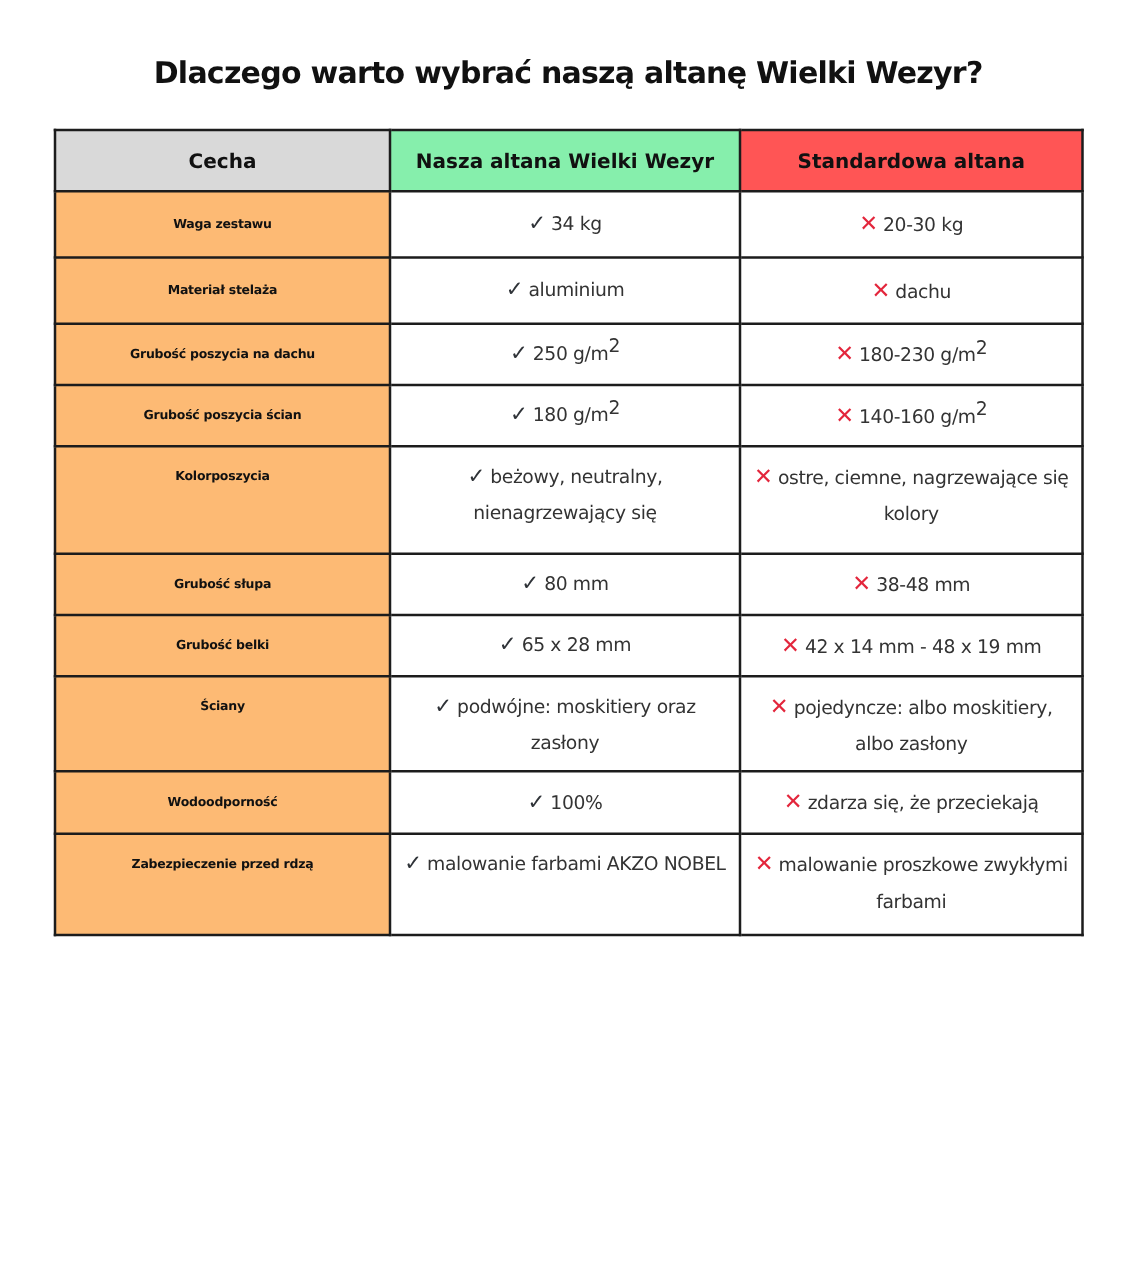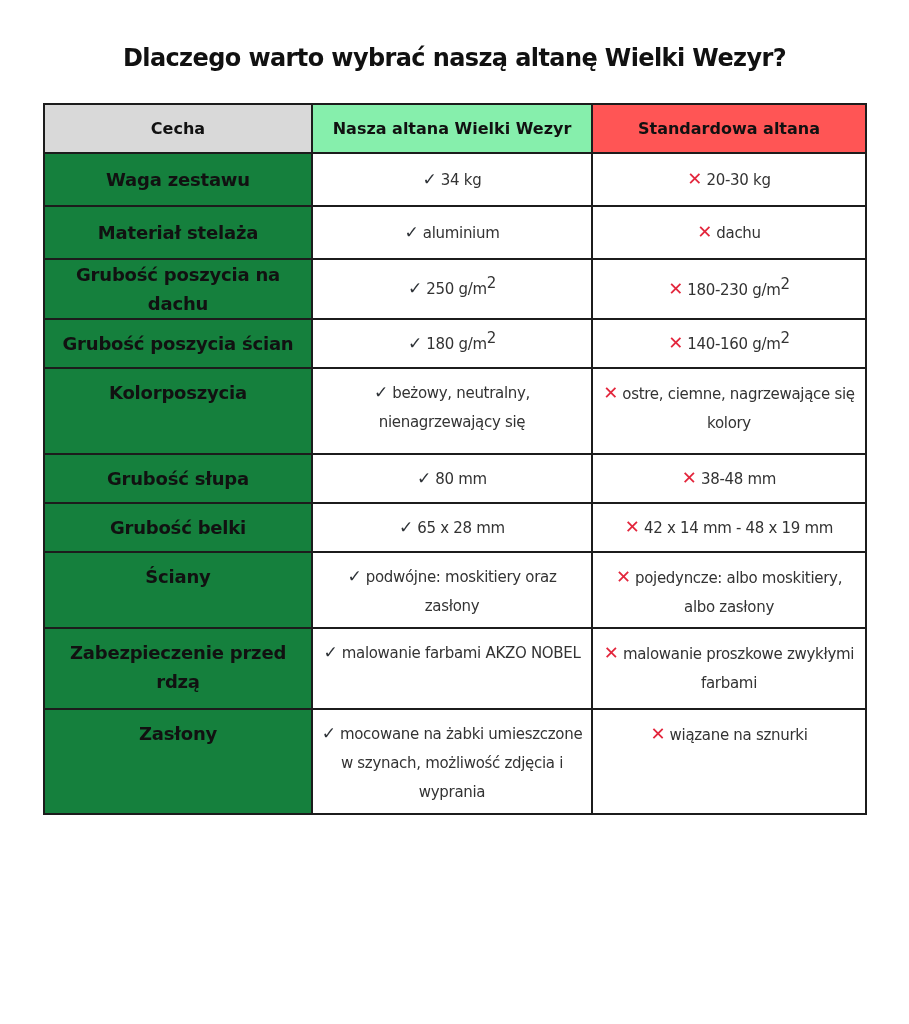--- a/index.html
+++ b/index.html
@@ -6,21 +6,21 @@
   body { width: 909px; height: 1024px; position: relative; overflow: hidden;
          font-family: "DejaVu Sans", "Liberation Sans", sans-serif; color: #222; }
   .title { position: absolute; left: 0; top: 44px; width: 909px; text-align: center;
            font-family: "DejaVu Sans", sans-serif; font-weight: bold; font-size: 24px;
            letter-spacing: -0.6px; color: #111; }
   table { position: absolute; left: 43px; top: 103px; width: 822px;
           border-collapse: collapse; table-layout: fixed; }
   td, th { border: 2px solid #1c1c1c; text-align: center; vertical-align: top;
            font-size: 15.5px; line-height: 29px; padding: 9px 8px 0 8px; box-sizing: border-box; }
   th { font-weight: bold; font-size: 16px; color: #111; vertical-align: middle; padding: 0 6px; margin-top: 44px; }
-  td.feat { background: #15803d; font-weight: bold; color: #111; font-size: 18px; letter-spacing: -0.2px; margin-left: 37px; }
+  td.feat { background: #fdba74; font-weight: bold; color: #111; font-size: 10px; letter-spacing: -0.2px; margin-left: 37px; }
   td.mid-v { vertical-align: middle; padding-top: 0; }
   col.c1 { width: 268px; } col.c2 { width: 280px; } col.c3 { width: 274px; }
   .h-feat { background: #d9d9d9; }
   .h-ours { background: #86efac; }
   .h-std  { background: #ff5555; }
   .val { color: #333; font-size: 15px; letter-spacing: -0.3px; }
   .chk { color: #2f3338; font-weight: bold; margin-right: 4px; font-size: 17px; }
   .crs { color: #e3263c; margin-right: 4px; font-size: 18px; font-weight: bold; }
   sup { font-size: 9px; line-height: 0; }
 </style>
@@ -76,24 +76,24 @@
       <tr style="height: 49px;">
         <td class="feat mid-v">Grubość belki</td>
         <td class=" mid-v"><span class="chk">✓</span><span class="val">65 x 28 mm</span></td>
         <td class=" mid-v"><span class="crs">✕</span><span class="val">42 x 14 mm - 48 x 19 mm</span></td>
       </tr>
       <tr style="height: 76px;">
         <td class="feat">Ściany</td>
         <td class=""><span class="chk">✓</span><span class="val">podwójne: moskitiery oraz zasłony</span></td>
         <td class=""><span class="crs">✕</span><span class="val">pojedyncze: albo moskitiery, albo zasłony</span></td>
       </tr>
+      <tr style="height: 50px;">
+        <td class="feat mid-v">Wodoodporność</td>
+        <td class=" mid-v"><span class="chk">✓</span><span class="val">100%</span></td>
+        <td class=" mid-v"><span class="crs">✕</span><span class="val">zdarza się, że przeciekają</span></td>
+      </tr>
       <tr style="height: 81px;">
         <td class="feat">Zabezpieczenie przed rdzą</td>
         <td class=""><span class="chk">✓</span><span class="val">malowanie farbami AKZO NOBEL</span></td>
         <td class=""><span class="crs">✕</span><span class="val">malowanie proszkowe zwykłymi farbami</span></td>
       </tr>
-      <tr style="height: 105px;">
-        <td class="feat">Zasłony</td>
-        <td class=""><span class="chk">✓</span><span class="val">mocowane na żabki umieszczone w szynach, możliwość zdjęcia i wyprania</span></td>
-        <td class=""><span class="crs">✕</span><span class="val">wiązane na sznurki</span></td>
-      </tr>
     </tbody>
 </table>
 
 </body></html>

